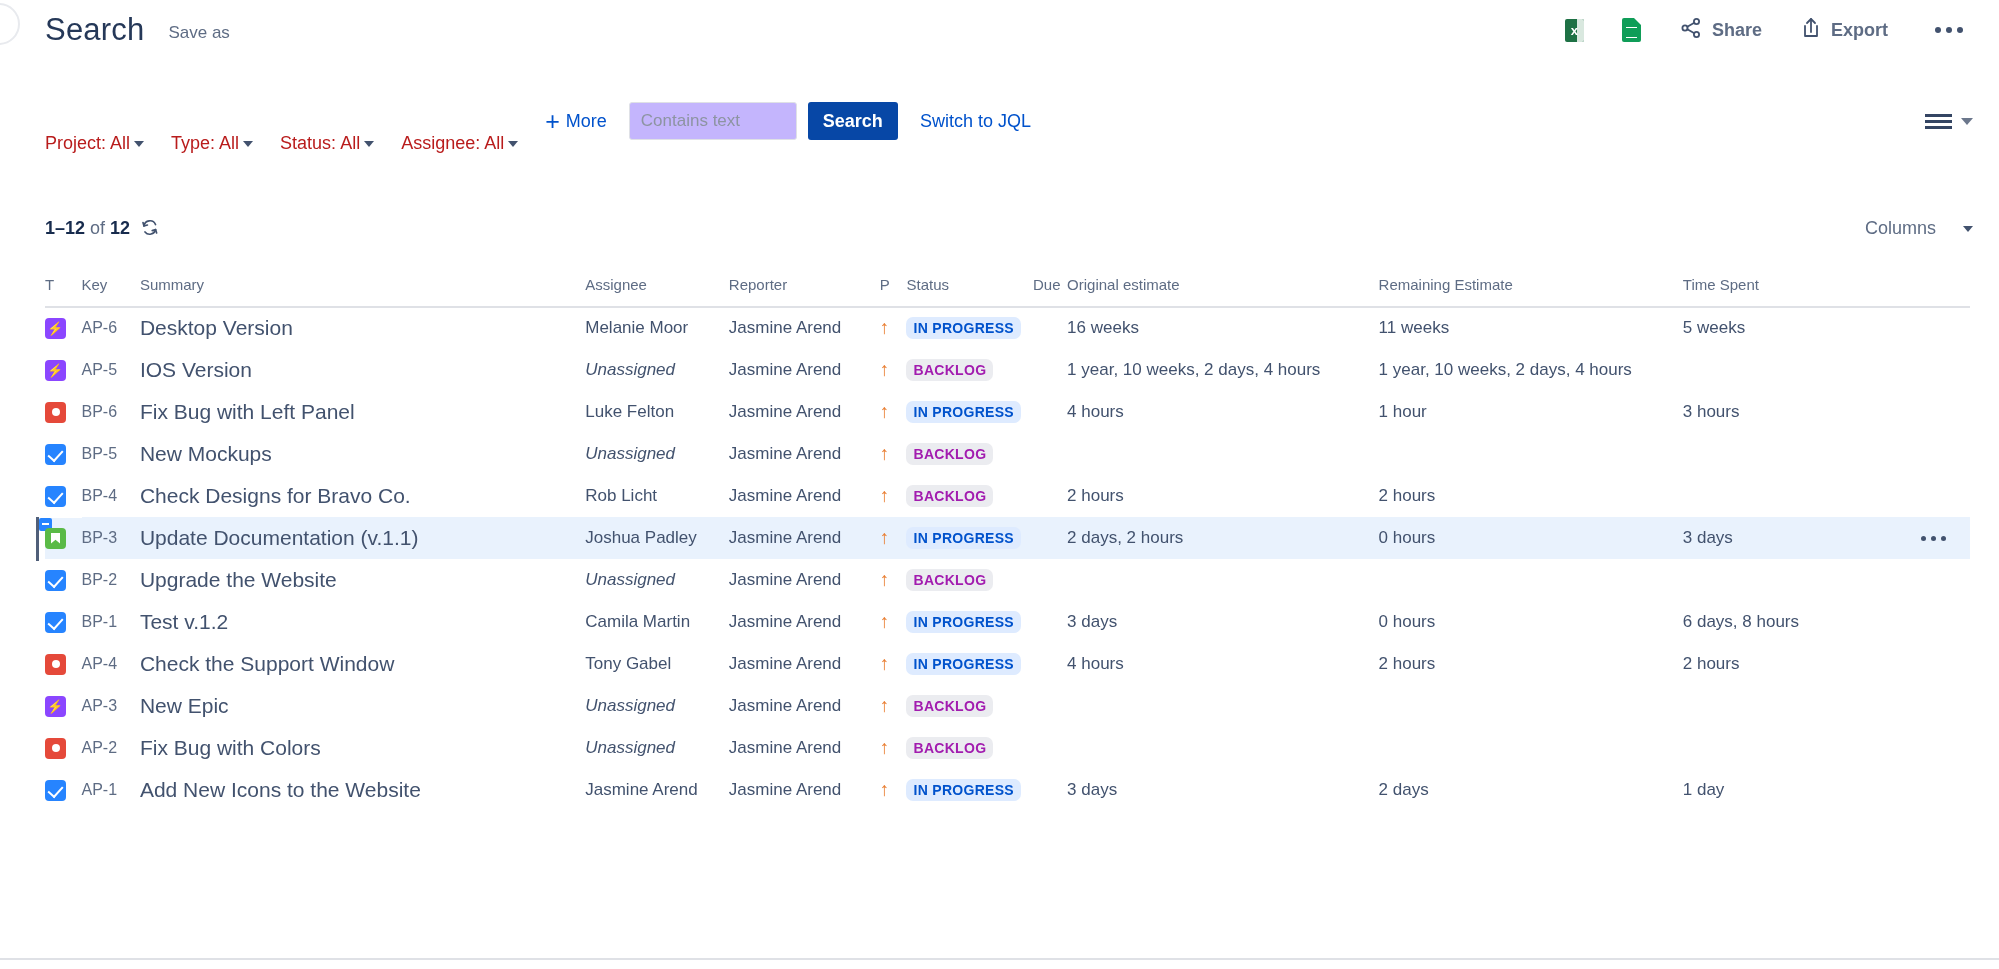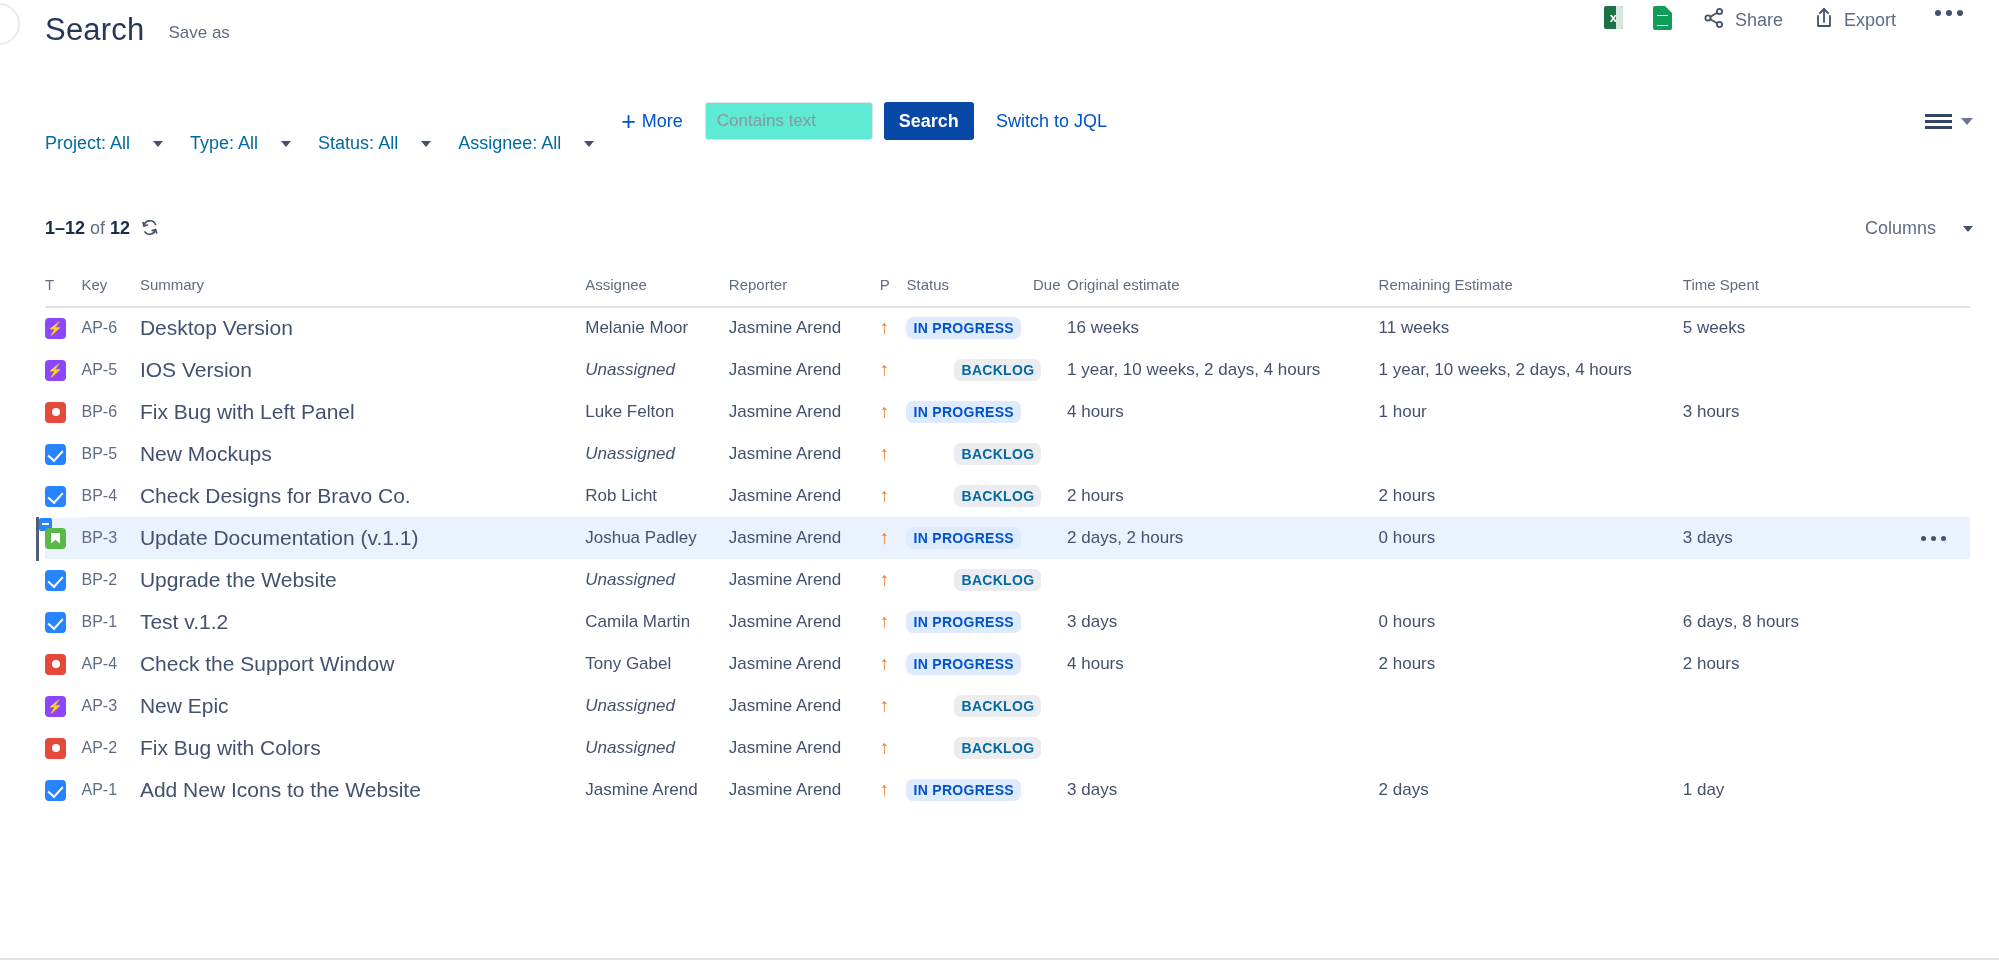--- a/index.html
+++ b/index.html
@@ -26,22 +26,22 @@
   }
   #page-title {
     margin-left: 45px; font-size: 31px; font-weight: 500;
     color: #253858; letter-spacing: .2px;
   }
   #save-as-link {
     margin-left: 24px; font-size: 17px; color: #5e6c84;
     cursor: pointer; padding-top: 6px;
   }
   #header-actions {
-    margin-left: auto; display: flex; align-items: flex-start; gap: 4px;
-    padding-right: 18px; height: 60px;
+    margin-left: auto; display: flex; align-items: center; gap: 12px;
+    padding-right: 18px; height: 60px; font-weight: bold;
   }
   .hdr-btn {
     display: flex; align-items: center; gap: 9px;
     padding: 6px 13px; cursor: pointer; color: #5e6c84; font-size: 18px;
   }
   .xls-ico {
     width: 19px; height: 23px; background: #1e7145; border-radius: 2px;
     position: relative; display: inline-block;
   }
   .xls-ico::after {
@@ -68,38 +68,38 @@
   }
   #more-dots { display: flex; gap: 5px; padding: 10px 18px 10px 22px; cursor: pointer; }
   #more-dots i { width: 6px; height: 6px; border-radius: 50%; background: #42526e; display:block; }
 
   
   #filter-bar {
     position: absolute; left: 0; top: 95px; width: 1999px; height: 52px;
     display: flex; align-items: center; padding-left: 45px;
   }
   .filter-pill {
-    display: flex; align-items: center; gap: 23px;
-    font-size: 18px; color: #0369a1; margin-right: 27px; cursor: pointer;
+    display: flex; align-items: center; gap: 4px;
+    font-size: 18px; color: #b91c1c; margin-right: 27px; cursor: pointer;
     white-space: nowrap;
     margin-top: 44px;
   }
   .chev {
     width: 0; height: 0; border-left: 5px solid transparent;
     border-right: 5px solid transparent; border-top: 6px solid #42526e;
     display: inline-block; position: relative; top: 1px;
   }
   #more-filter {
     display: flex; align-items: center; gap: 6px; color: #0052cc;
     font-size: 18px; margin-right: 22px; cursor: pointer; font-weight: 400;
   }
   #more-filter .plus { font-size: 25px; line-height: 16px; font-weight: 400; }
   #contains-text-input {
     width: 168px; height: 38px; border: 1px solid #dfe1e6; border-radius: 3px;
-    background: #5eead4; padding: 0 11px; font-size: 17px; color: #42526e;
+    background: #c4b5fd; padding: 0 11px; font-size: 17px; color: #42526e;
     font-family: "Liberation Sans", sans-serif; outline: none;
   }
   #contains-text-input::placeholder { color: #8d94a2; }
   #search-submit-button {
     height: 38px; background: #0747a6; color: #fff; border: none; border-radius: 3px;
     font-size: 18px; font-weight: bold; padding: 0 15px; margin-left: 11px;
     cursor: pointer; font-family: "Liberation Sans", sans-serif;
   }
   #switch-jql-link {
     margin-left: 22px; font-size: 18px; color: #0052cc; cursor: pointer;
@@ -205,21 +205,21 @@
 
   .key-link { color: #5e6c84; font-size: 16px; cursor: pointer; }
   .summary-link { color: #42526e; font-size: 21px; cursor: pointer; }
   .unassigned { font-style: italic; color: #42526e; }
   .prio-arrow { color: #e97f33; font-size: 19px; font-weight: bold; line-height: 1; }
   .status-badge {
     display: inline-block; padding: 3px 7px; border-radius: 7px;
     font-size: 14px; font-weight: bold; letter-spacing: .3px;
   }
   .st-inprogress { background: #deebff; color: #0052cc; }
-  .st-backlog    { background: #ebecf0; color: #0369a1; margin-left: 48px; }
+  .st-backlog    { background: #ebecf0; color: #a21caf; }
   .row-actions { display: flex; gap: 5px; justify-content: center; cursor: pointer; }
   .row-actions i { width: 5px; height: 5px; border-radius: 50%; background: #42526e; display:block; }
   .hidden-actions { visibility: hidden; }
 
   #bottom-rule {
     position: absolute; left: 0; top: 958px; width: 1999px; height: 2px;
     background: #dfe1e6;
   }
 </style>
 </head>

